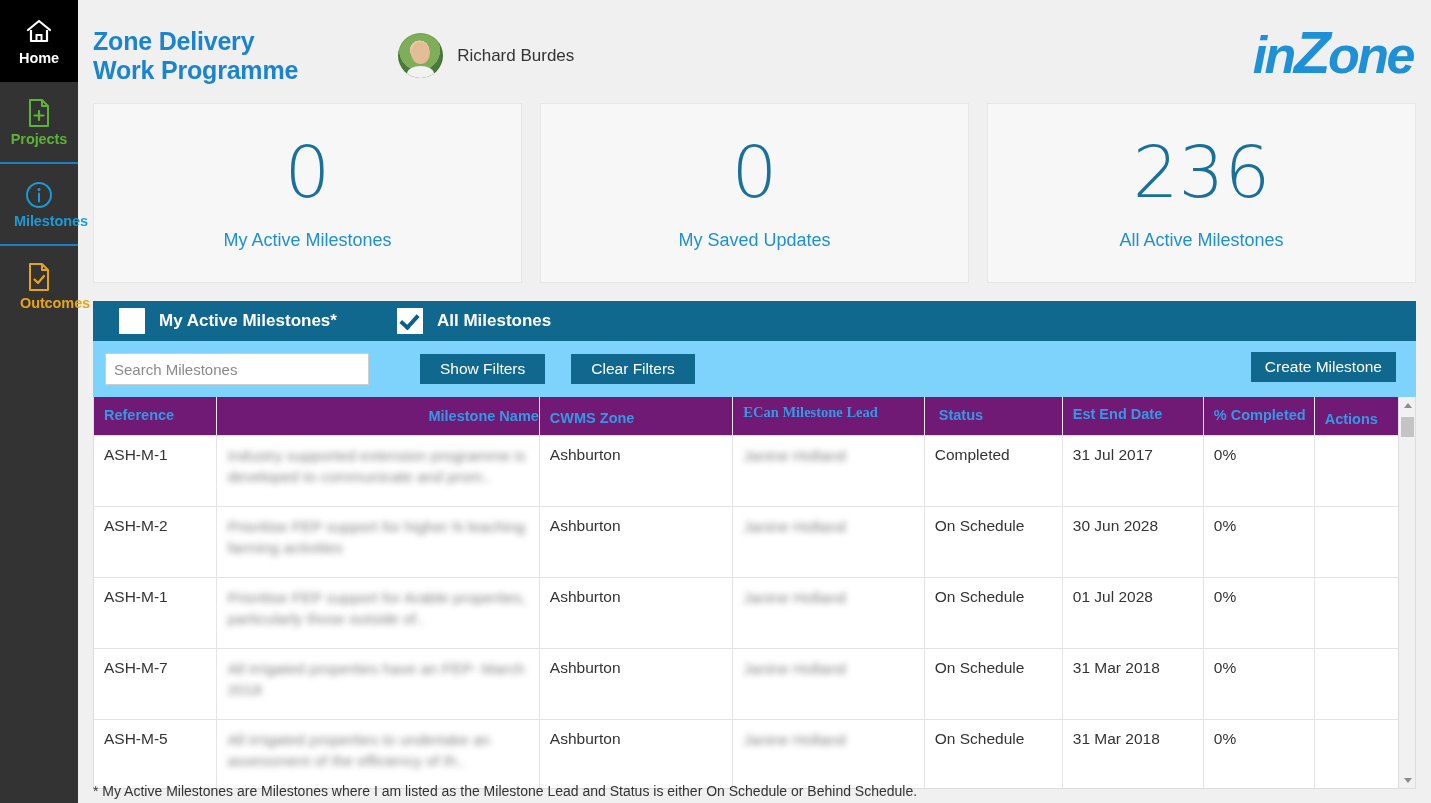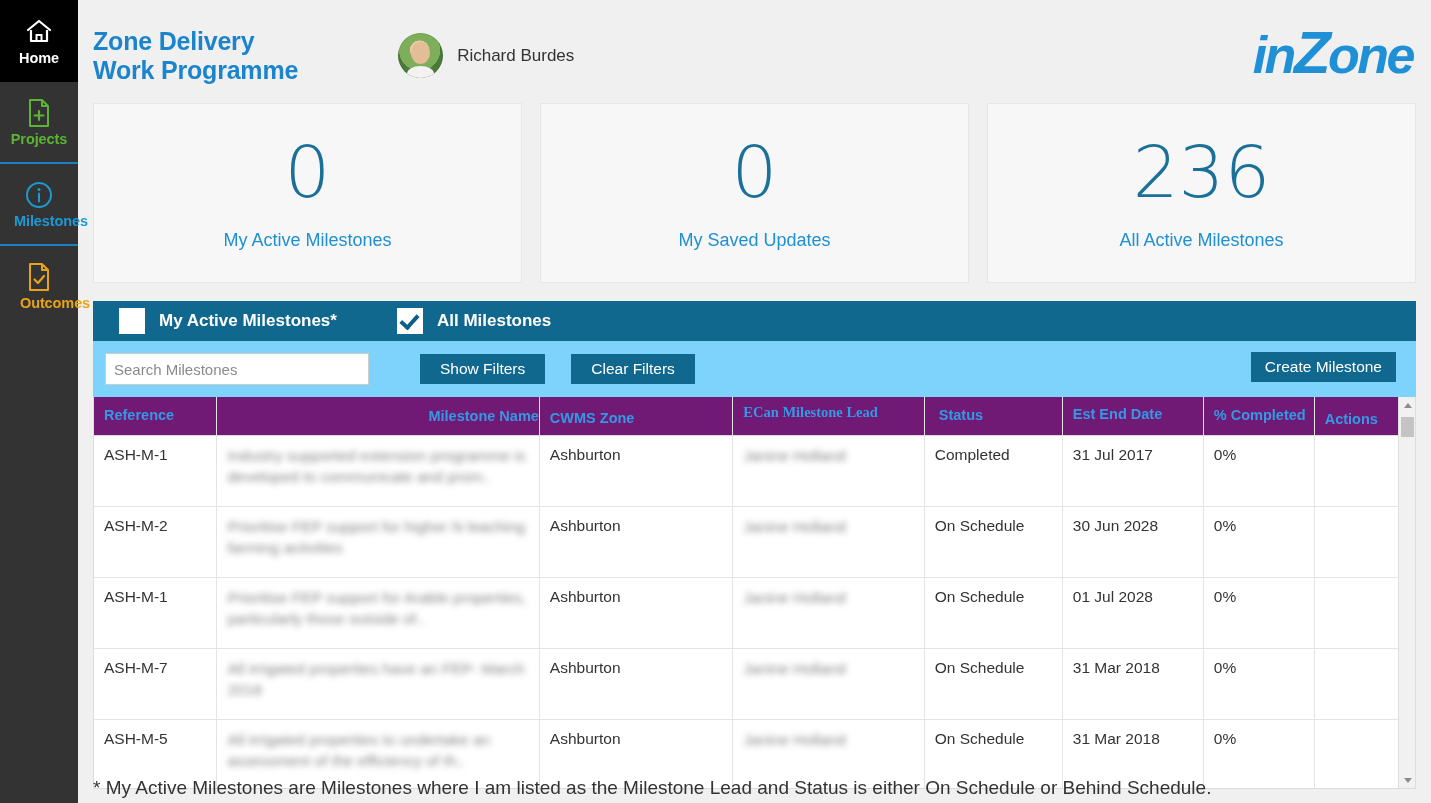--- a/index.html
+++ b/index.html
@@ -202,21 +202,21 @@
   .sb-arrow.up i { border-bottom: 5px solid #8c8c8c; }
   .sb-arrow.down i { border-top: 5px solid #8c8c8c; }
   #sb-thumb {
     position: absolute; left: 2px; top: 20px;
     width: 13px; height: 20px; background: #c4c4c4;
   }
 
   
   #footnote {
     position: absolute; left: 15px; bottom: 4px;
-    font-size: 19px; color: #333333;
+    font-size: 14px; color: #333333;
   }
 </style>
 </head>
 <body>
 
 <div id="app">
 
   <nav id="sidebar">
 
     <div class="nav-item home">

